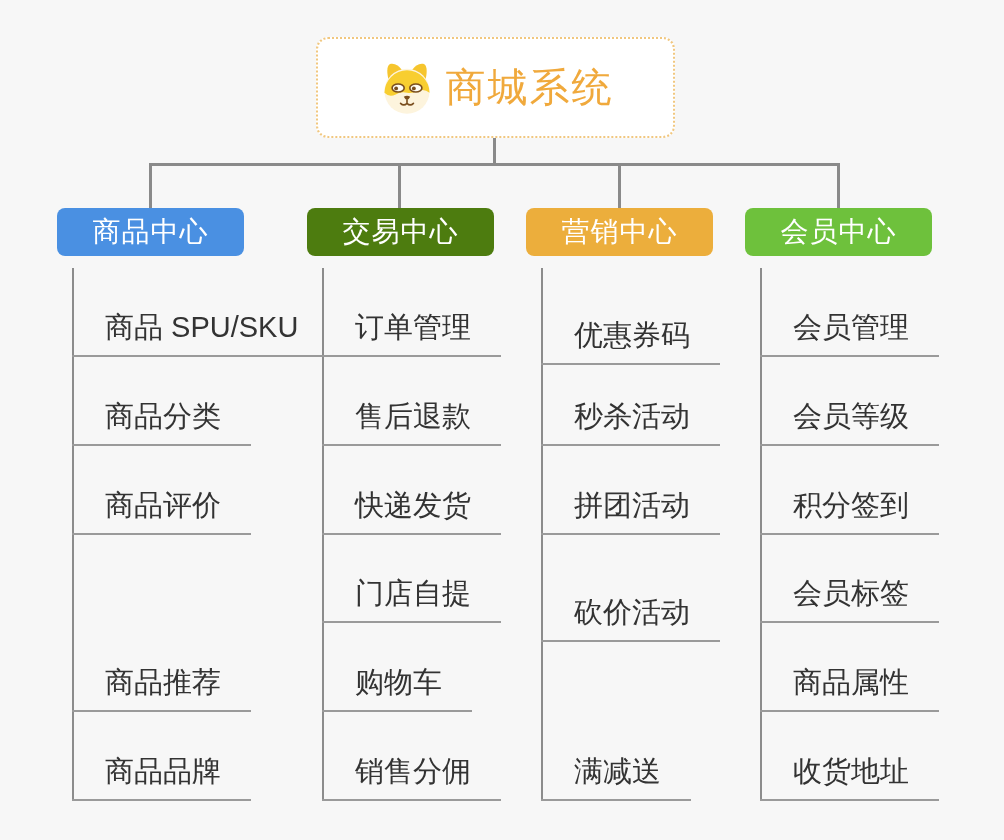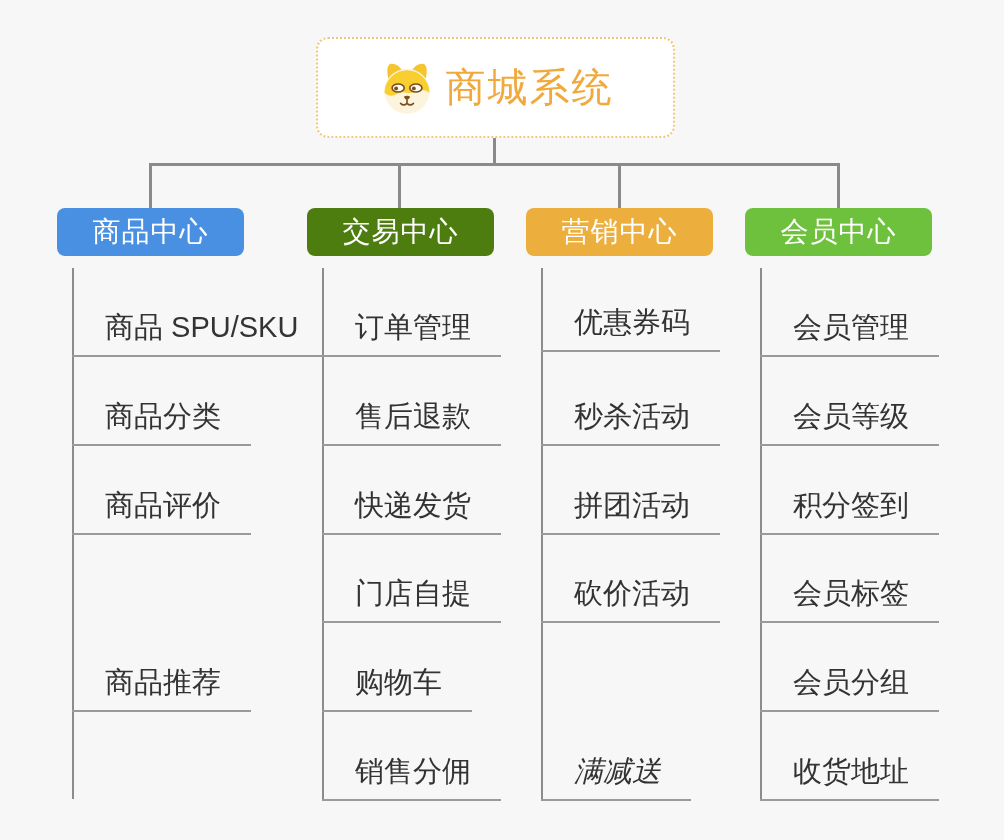--- a/index.html
+++ b/index.html
@@ -113,20 +113,23 @@
         </div>
         <div class="leaf" style="top: 200px;">
           <span>商品分类</span>
         </div>
         <div class="leaf" style="top: 289px; align-items: flex-end;">
           <span>商品评价</span>
         </div>
         <div class="leaf" style="top: 466px;">
           <span>商品推荐</span>
         </div>
+        <div class="leaf" style="top: 555px;">
+          <span>商品品牌</span>
+        </div>
       </div>
       <div class="branch" style="left: 307px;">
         <div class="branch-header" style="background: #4d7c0f;">交易中心</div>
         <div class="branch-vline"></div>
         <div class="leaf" style="top: 111px;">
           <span>订单管理</span>
         </div>
         <div class="leaf" style="top: 200px;">
           <span>售后退款</span>
         </div>
@@ -139,53 +142,53 @@
         <div class="leaf" style="top: 466px;">
           <span>购物车</span>
         </div>
         <div class="leaf" style="top: 555px;">
           <span>销售分佣</span>
         </div>
       </div>
       <div class="branch" style="left: 526px;">
         <div class="branch-header" style="background: rgb(236, 174, 60);">营销中心</div>
         <div class="branch-vline"></div>
-        <div class="leaf" style="top: 106px;">
+        <div class="leaf" style="top: 119px;">
           <span>优惠券码</span>
         </div>
         <div class="leaf" style="top: 200px;">
           <span>秒杀活动</span>
         </div>
         <div class="leaf" style="top: 289px;">
           <span>拼团活动</span>
         </div>
-        <div class="leaf" style="top: 377px;">
+        <div class="leaf" style="top: 396px;">
           <span>砍价活动</span>
         </div>
-        <div class="leaf" style="top: 555px; font-style: italic;">
+        <div class="leaf" style="top: 555px;">
           <span>满减送</span>
         </div>
       </div>
       <div class="branch" style="left: 745px;">
         <div class="branch-header" style="background: rgb(110, 193, 60);">会员中心</div>
         <div class="branch-vline"></div>
         <div class="leaf" style="top: 111px;">
           <span>会员管理</span>
         </div>
         <div class="leaf" style="top: 200px;">
           <span>会员等级</span>
         </div>
         <div class="leaf" style="top: 289px;">
           <span>积分签到</span>
         </div>
         <div class="leaf" style="top: 377px;">
           <span>会员标签</span>
         </div>
         <div class="leaf" style="top: 466px;">
-          <span>会员分组</span>
+          <span>商品属性</span>
         </div>
         <div class="leaf" style="top: 555px;">
           <span>收货地址</span>
         </div>
       </div>
     </div>
 
 </div>
 
 </body></html>

